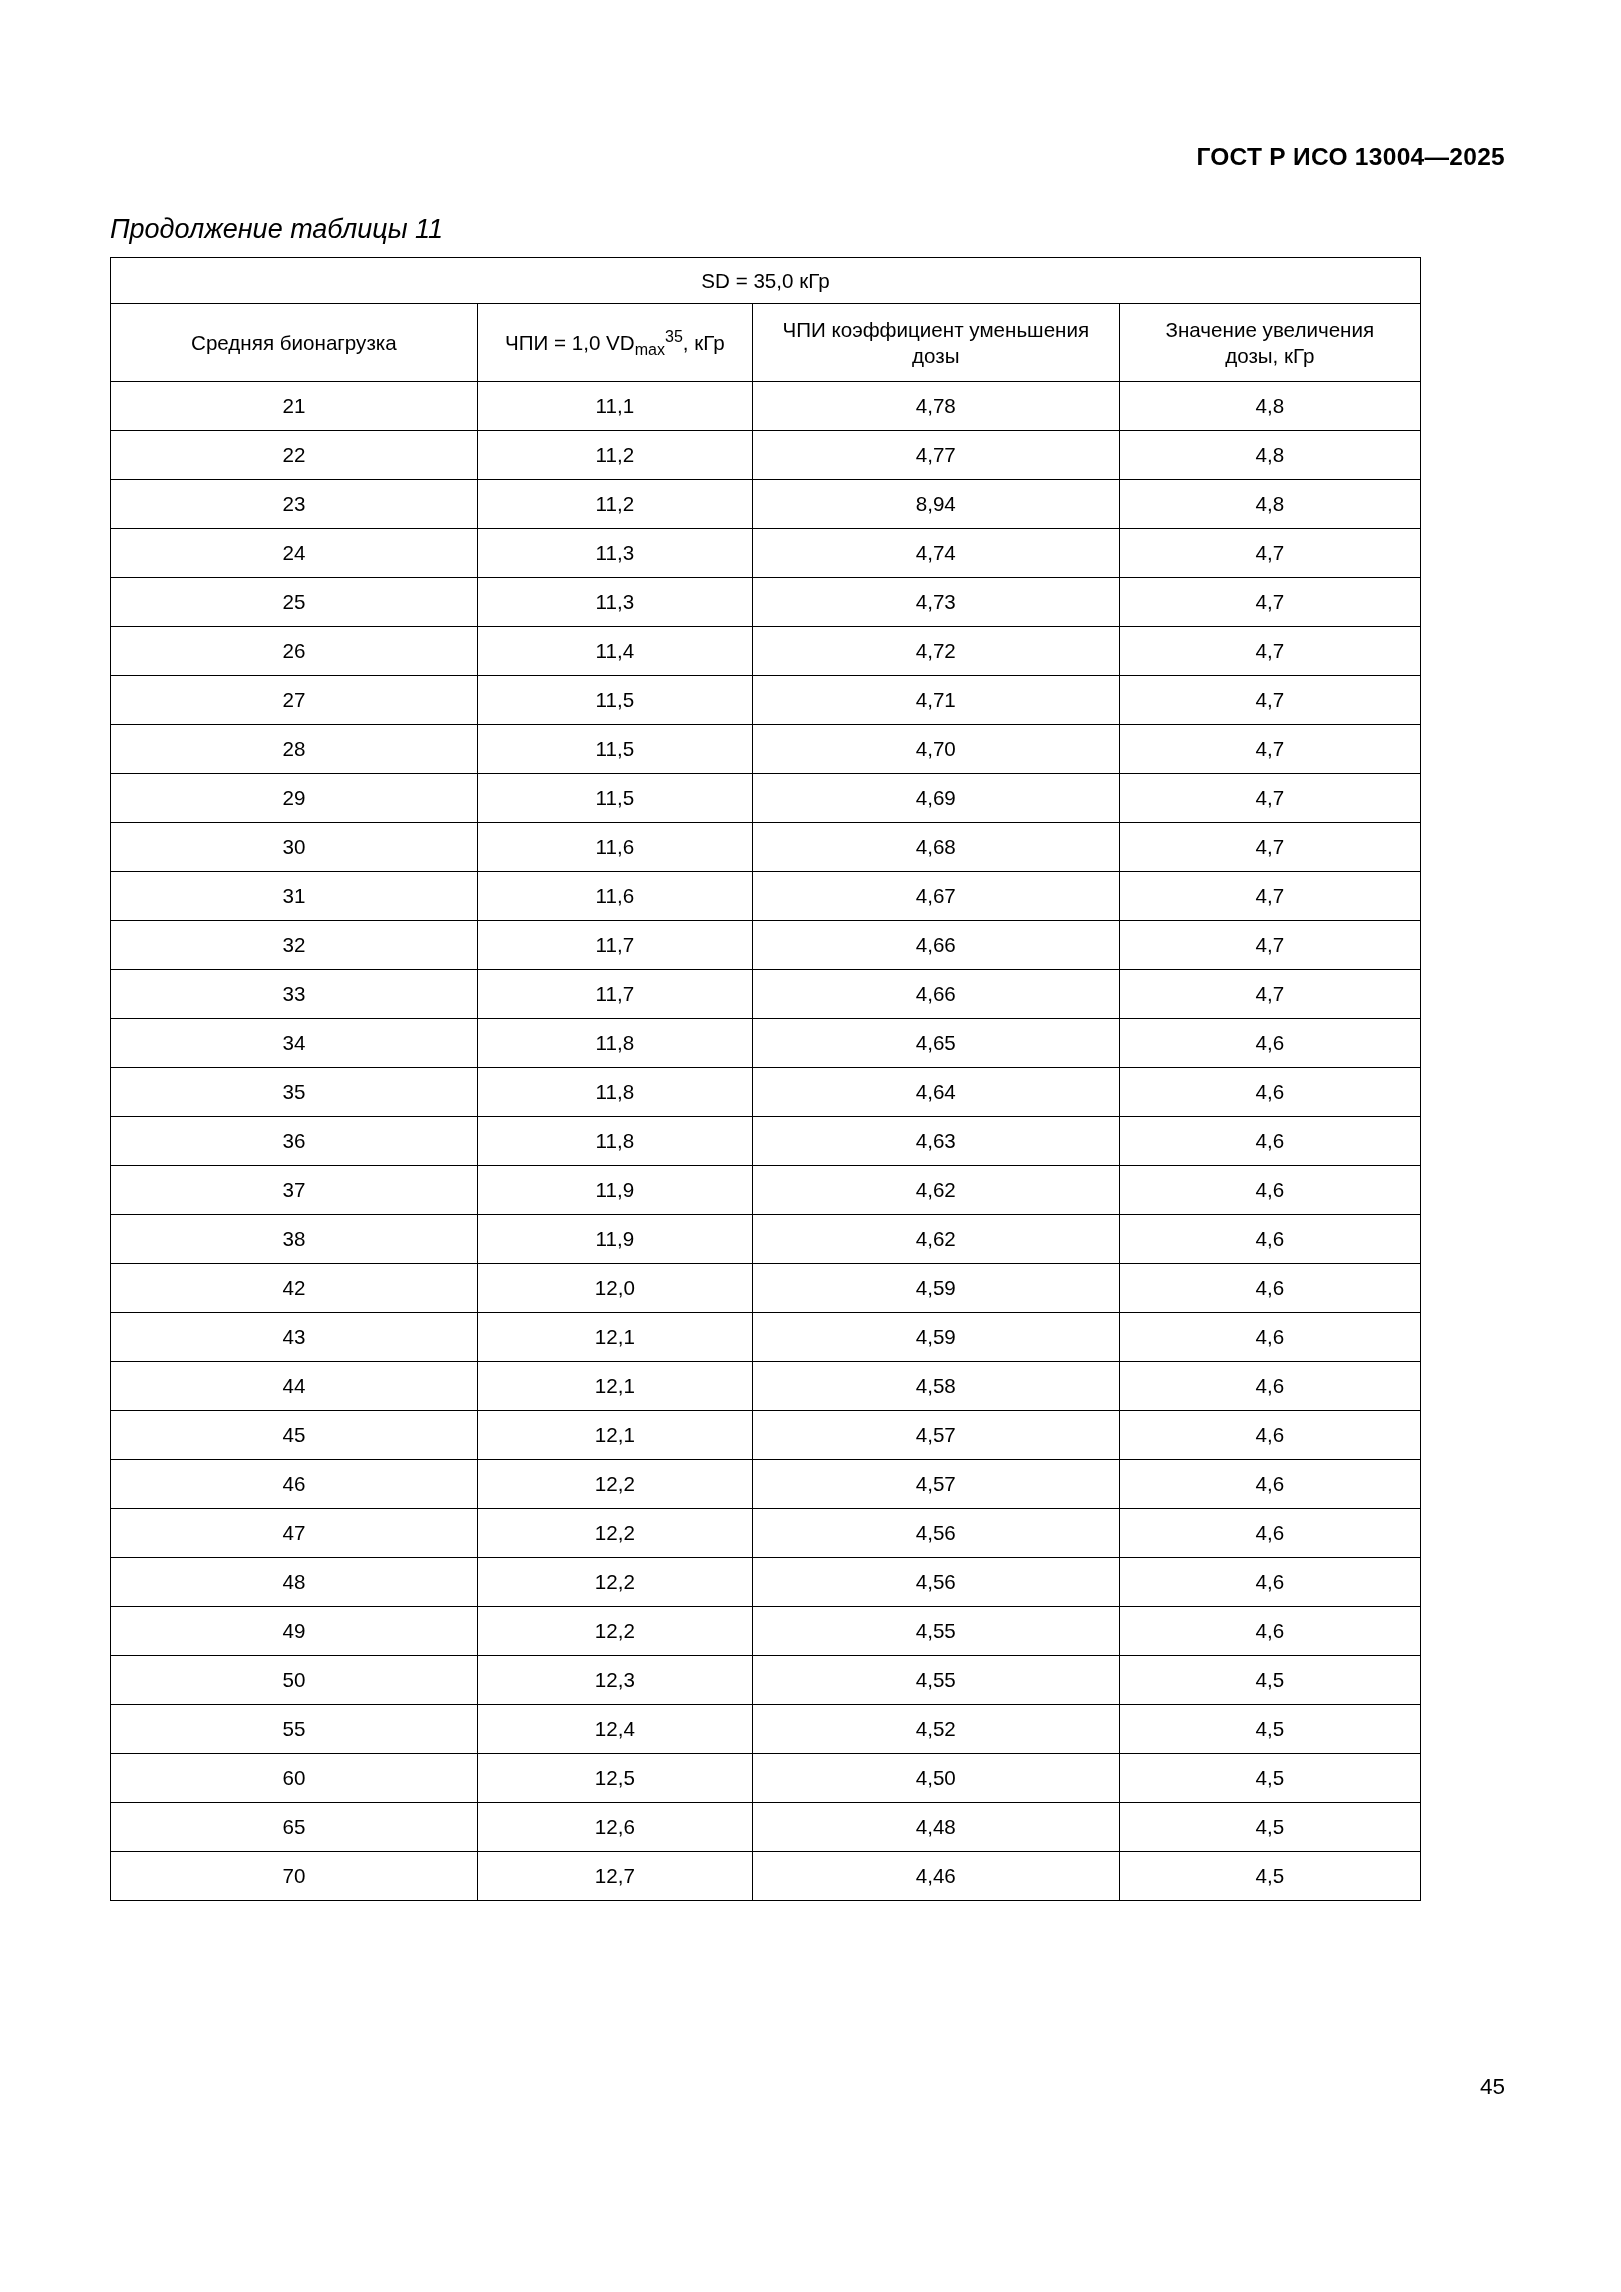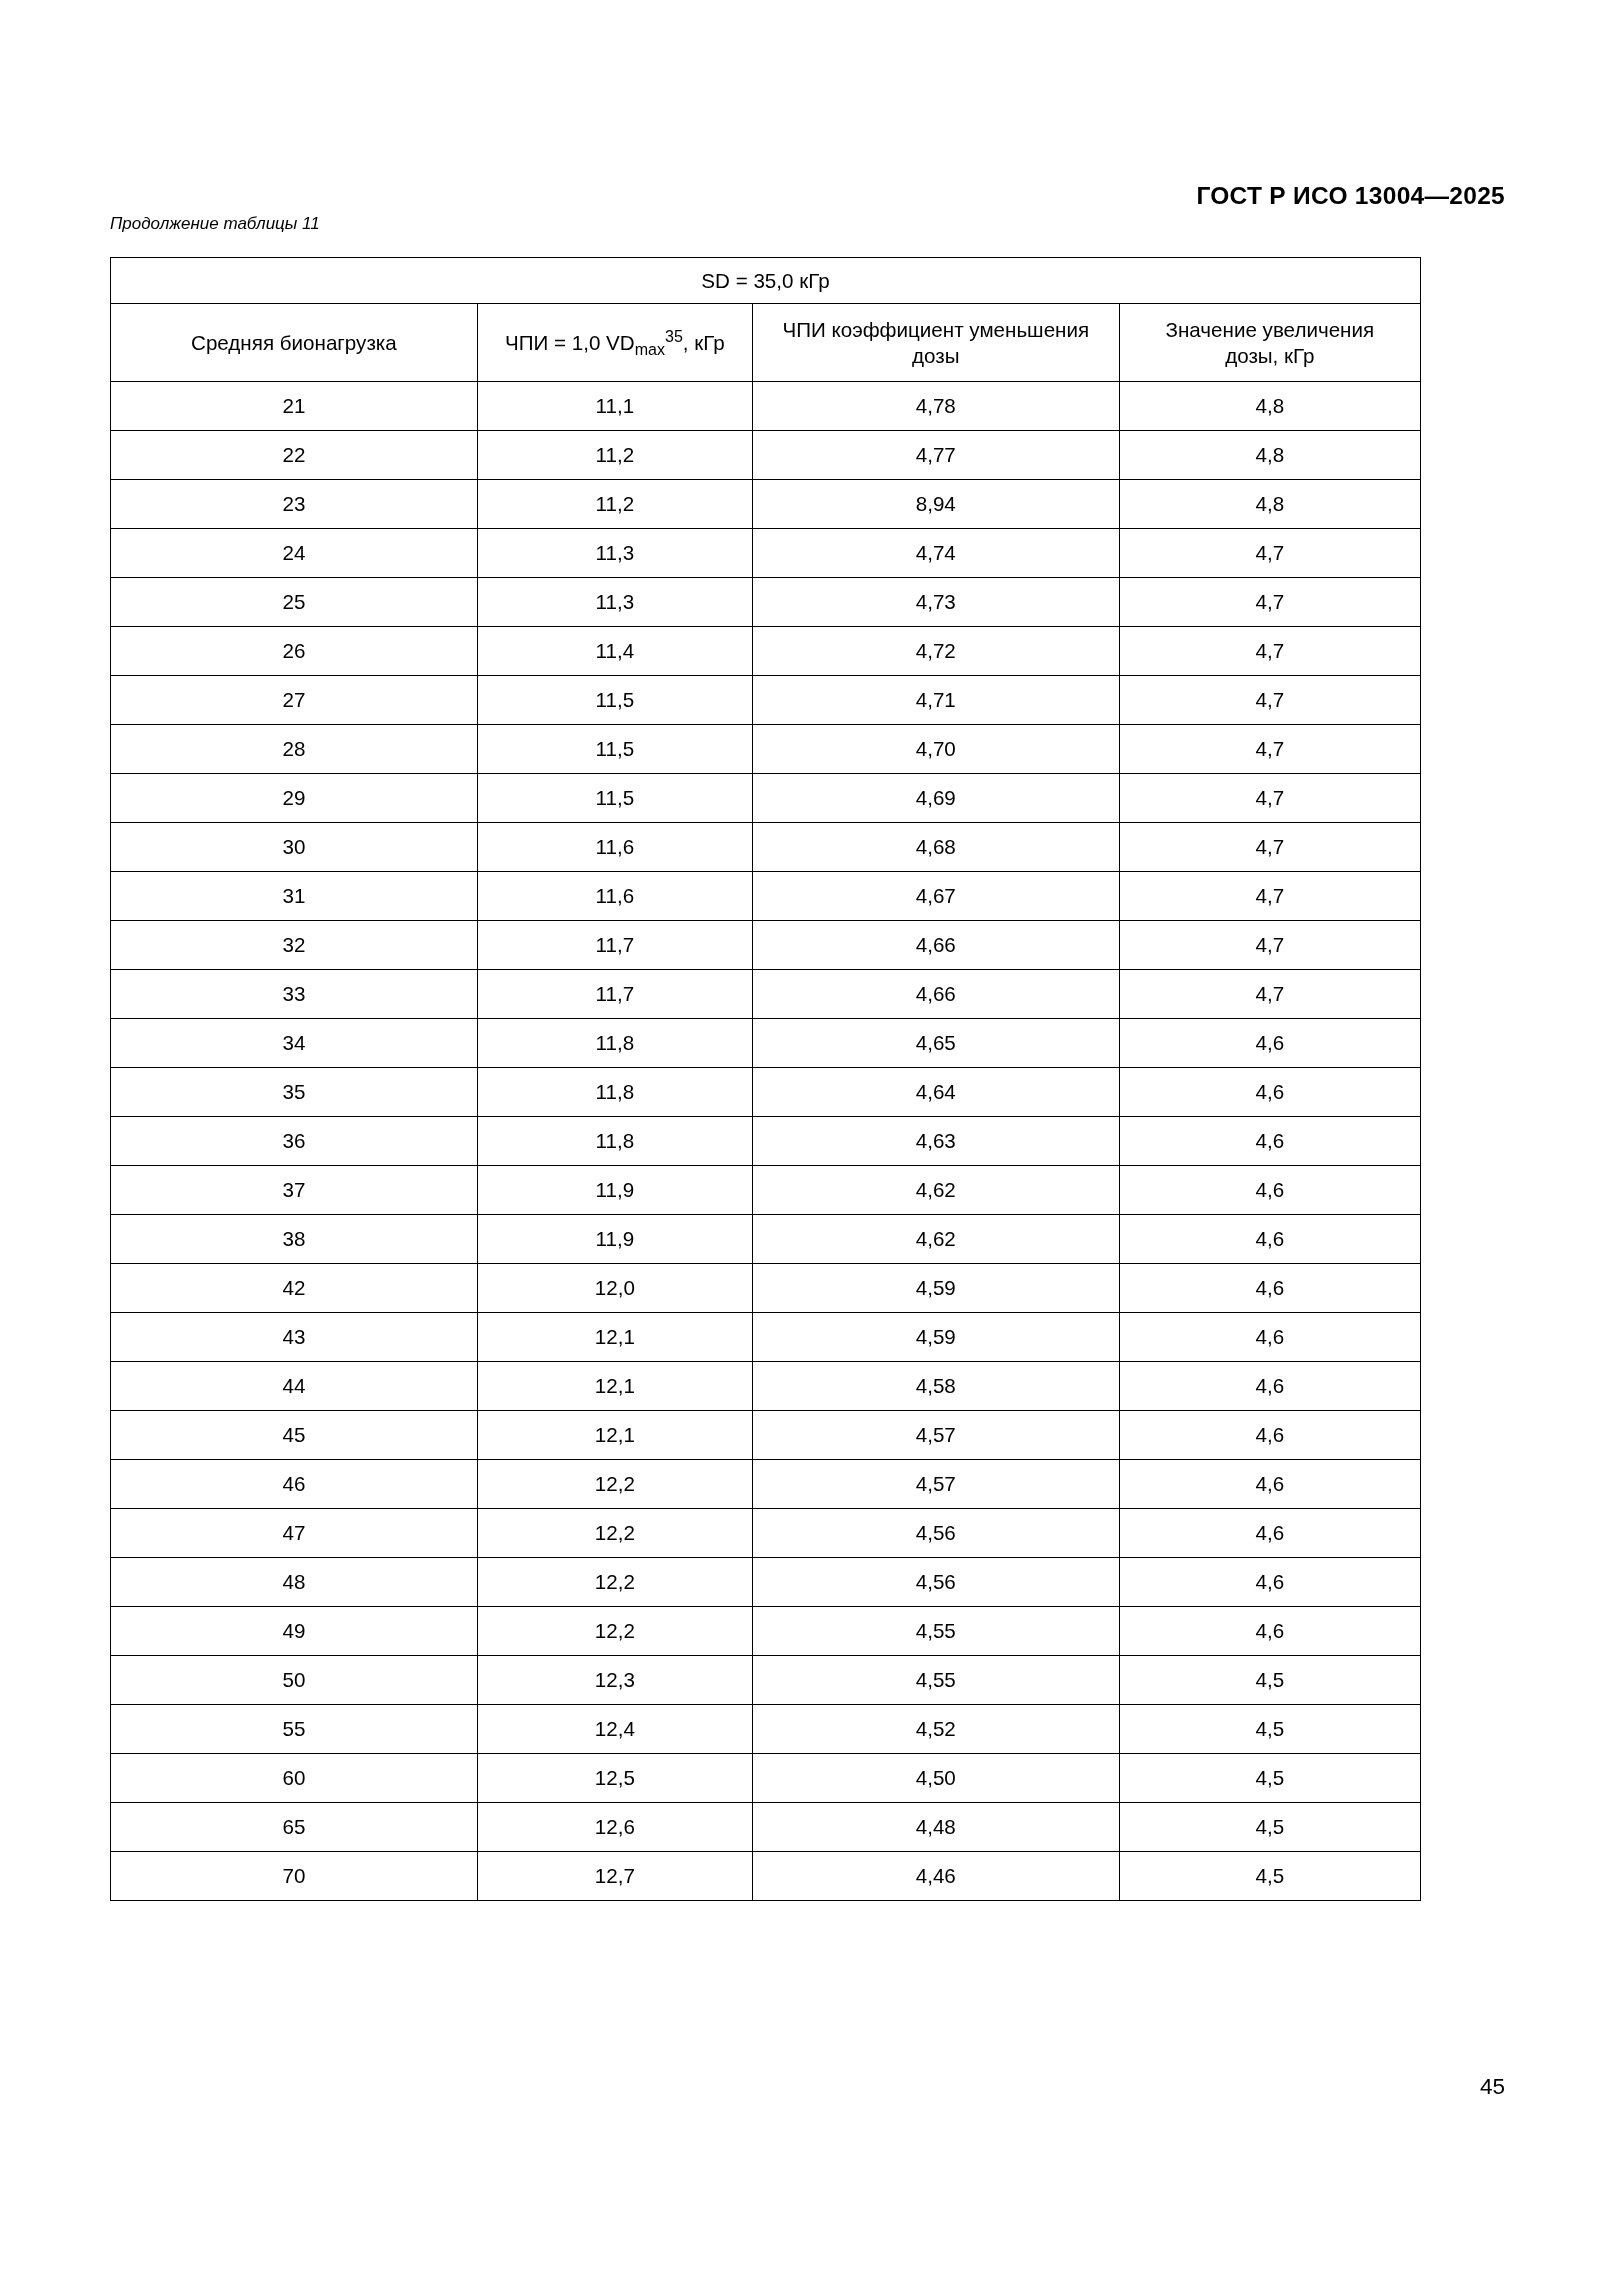--- a/index.html
+++ b/index.html
@@ -23,27 +23,26 @@
     padding: 0;
   }
   .doc-header {
     position: absolute;
     top: 143px;
     right: 116px;
     font-size: 24.5px;
     font-weight: bold;
     letter-spacing: 0.3px;
     white-space: nowrap;
-    margin-top: 39px;
   }
   .table-caption {
     position: absolute;
     top: 214px;
     left: 110px;
-    font-size: 17px;
+    font-size: 27px;
     font-style: italic;
   }
   .table-wrap {
     position: absolute;
     top: 257px;
     left: 110px;
     width: 1311px;
   }
   table.data {
     border-collapse: collapse;

